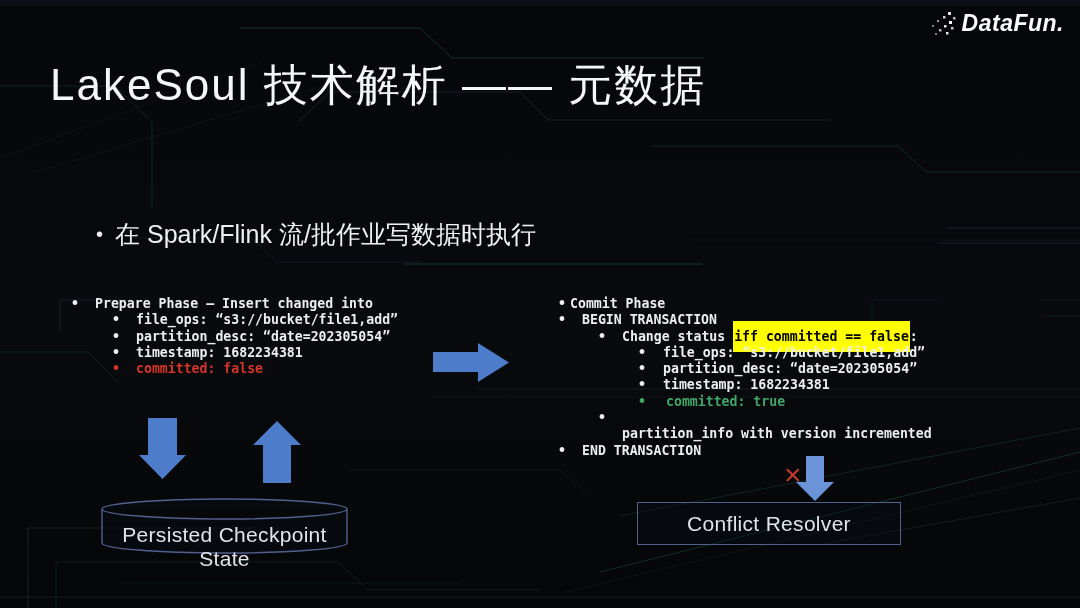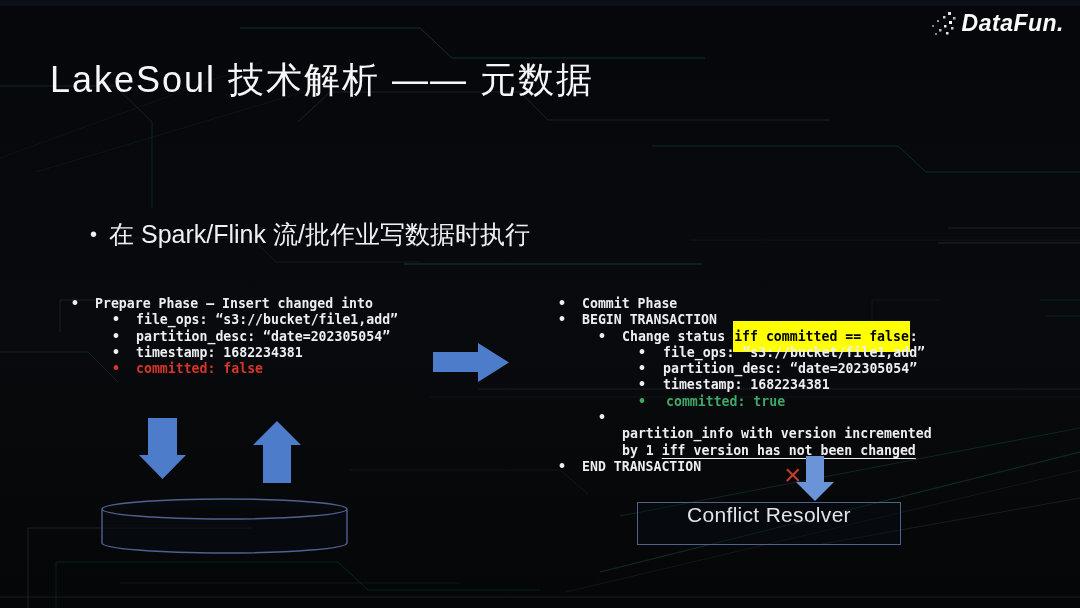--- a/index.html
+++ b/index.html
@@ -8,43 +8,43 @@
     background:linear-gradient(180deg,#05070a 0%,#080a0d 55%,#050607 100%);
     font-family:"Liberation Sans", sans-serif;color:#f2f3f4;
   }
   svg.layer{position:absolute;inset:0;pointer-events:none;}
 
   
   .logo{position:absolute;top:10px;right:16px;display:flex;align-items:center;gap:5px;}
   .logo-text{font-style:italic;font-weight:700;font-size:23px;letter-spacing:.5px;color:#fafbfc;}
 
   
-  .title{position:absolute;left:50px;top:56px;font-size:36px;letter-spacing:2px;color:#f5f6f8;white-space:nowrap;}
+  .title{position:absolute;left:50px;top:56px;font-size:44px;letter-spacing:2px;color:#f5f6f8;white-space:nowrap;}
   .h1{position:absolute;left:44px;top:156px;font-size:28px;font-weight:700;white-space:nowrap;}
   .h1 .blt{margin-right:10px;font-size:24px;vertical-align:2px;}
-  .h2{position:absolute;left:90px;top:218px;font-size:25px;font-weight:400;color:#eef0f2;white-space:nowrap;}
+  .h2{position:absolute;left:96px;top:218px;font-size:25px;font-weight:400;color:#eef0f2;white-space:nowrap;}
   .h2 .blt{margin-right:12px;font-size:20px;vertical-align:2px;}
 
   
   .code{position:absolute;font-family:"DejaVu Sans Mono","Liberation Mono",monospace;
         font-size:13.2px;font-weight:700;color:#eceff1;}
   .code .r{position:relative;height:16.3px;}
   .code .b{position:absolute;top:0;}
   .code .t{position:absolute;top:0;white-space:pre;}
   .red{color:var(--committed-false,#d63529);}
   .green{color:var(--committed-true,#3fa768);}
   .hl{background:var(--highlight-bg,#ffff00);color:#000;padding:8px 1px;}
   .und{text-decoration:underline;text-underline-offset:3px;text-decoration-thickness:1px;}
 
   
   .arrow{fill:var(--arrow-blue,#4d7dca);}
   .arrow-light{fill:var(--arrow-blue-light,#6a93d8);}
   .cyl{stroke:var(--box-border,#51608f);stroke-width:1.4;fill:rgba(8,12,20,.55);}
   .flowbox{position:absolute;border:1.5px solid var(--box-border,#51608f);
-           background:rgba(10,14,24,.35);display:flex;justify-content:center;}
+           background:rgba(10,14,24,.35);display:flex;align-items:center;justify-content:center;}
   .flowbox-label,.cyl-label{font-size:21px;font-weight:400;color:#e1e4ea;letter-spacing:.3px;}
   .cyl-label{position:absolute;text-align:center;}
   .xmark{position:absolute;color:#c23a2e;font-size:30px;font-weight:400;line-height:1;}
 
   .topstrip{position:absolute;left:0;top:0;width:1080px;height:6px;background:#0b1016;}
 </style>
 </head>
 <body>
 
 <div class="slide">
@@ -126,21 +126,21 @@
     </div>
     <div class="r red">
       <span class="b" style="left:52px">•</span>
       <span class="t" style="left:76px">committed: false</span>
     </div>
   </div>
 
   <div class="code" style="left:555px;top:296px;width:420px;">
     <div class="r">
       <span class="b" style="left:3px">•</span>
-      <span class="t" style="left:27px">Commit Phase</span>
+      <span class="t" style="left:15px">Commit Phase</span>
     </div>
     <div class="r">
       <span class="b" style="left:3px">•</span>
       <span class="t" style="left:27px">BEGIN TRANSACTION</span>
     </div>
     <div class="r">
       <span class="b" style="left:43px">•</span>
       <span class="t" style="left:67px"><span>Change status </span><span class="hl">iff committed == false</span><span>:</span></span>
     </div>
     <div class="r">
@@ -159,36 +159,34 @@
       <span class="b" style="left:83px">•</span>
       <span class="t" style="left:111px">committed: true</span>
     </div>
     <div class="r">
       <span class="b" style="left:43px">•</span>
     </div>
     <div class="r">
       <span class="t" style="left:67px">partition_info with version incremented</span>
     </div>
     <div class="r">
-      <span class="t" style="left:67px"><span>by 1 </span><span class="und">iff version has not been changed</span></span>
-    </div>
-    <div class="r">
       <span class="b" style="left:3px">•</span>
       <span class="t" style="left:27px">END TRANSACTION</span>
     </div>
   </div>
 
   <svg class="layer" width="1080" height="608">
     <polygon class="arrow" points="433,352 478,352 478,343 509,362.5 478,382 478,372 433,372"></polygon>
     <polygon class="arrow" points="148,418 177,418 177,455 186,455 162.5,479 139,455 148,455"></polygon>
     <polygon class="arrow" points="277,421 301,445 291,445 291,483 263,483 263,445 253,445"></polygon>
     <polygon class="arrow-light" points="806,456 824,456 824,482 834,482 815,501 796,482 806,482"></polygon>
     <path class="cyl" d="M 102,509 A 122.5,10 0 0 1 347,509 A 122.5,10 0 0 1 102,509 L 102,543 A 122.5,10 0 0 0 347,543 L 347,509"></path>
   </svg>
 
+  <div class="cyl-label" style="left:102px;top:523px;width:245px;">Persisted Checkpoint State</div>
 
   <div class="xmark" style="left:784px;top:460px;">×</div>
 
   <div class="flowbox" style="left:637px;top:502px;width:262px;height:41px;">
     <span class="flowbox-label">Conflict Resolver</span>
   </div>
 
 </div>
 
 </body></html>

